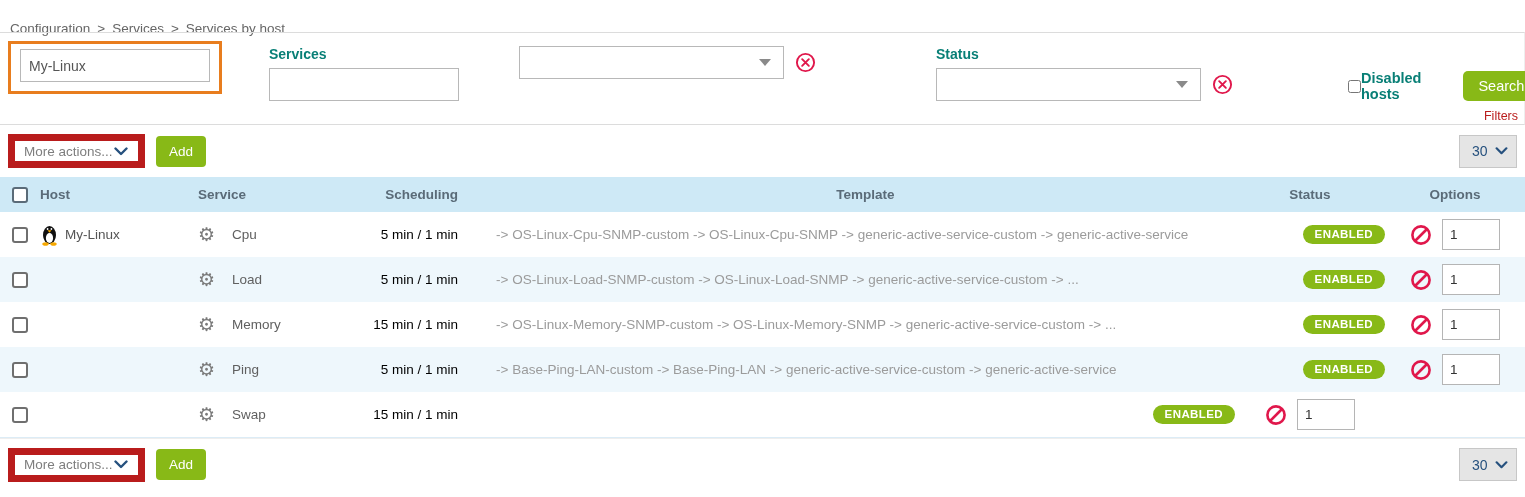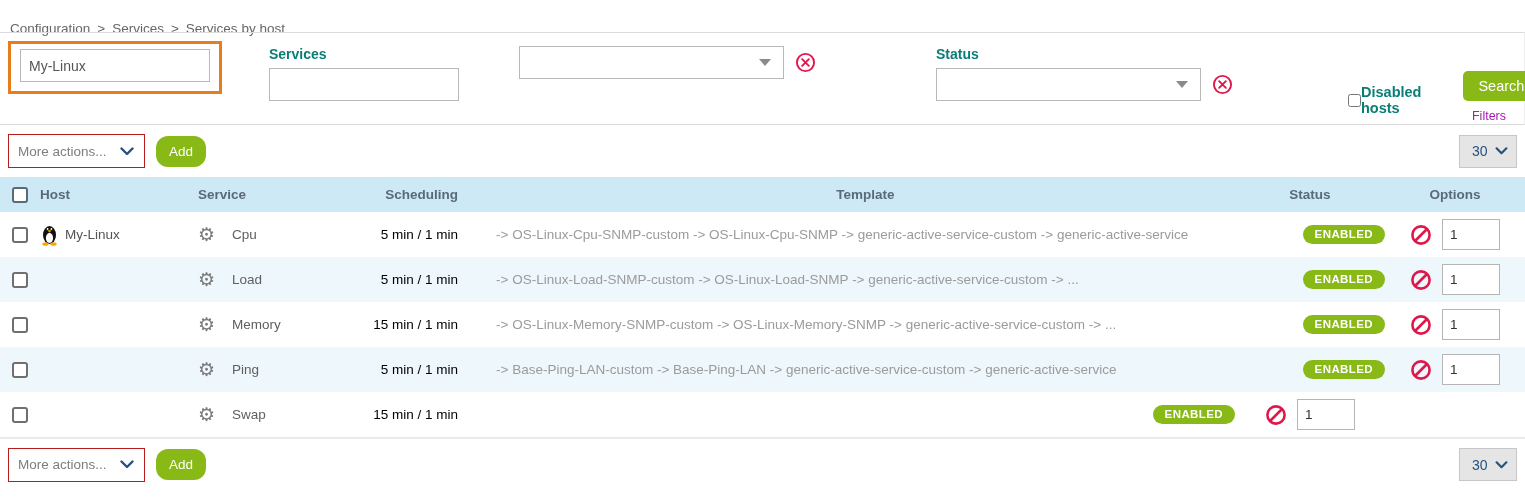--- a/index.html
+++ b/index.html
@@ -16,31 +16,31 @@
   .filter-label { color:#087f76; font-weight:bold; font-size:14px; margin-bottom:6px; }
   .txt-input { width:190px; height:33px; border:1px solid #b8b8b8; font-size:14px; color:#555; padding:0 8px; background:#fff; }
   .hosts-wrap { margin-left:8px; border:3px solid #e87d1e; padding:5px 9px 9px 9px; }
   .services-wrap { margin-left:47px; }
   .templates-wrap { margin-left:60px; }
   .status-wrap { margin-left:120px; }
   .select-row { display:flex; align-items:center; gap:11px; }
   .dd-select { width:265px; height:33px; border:1px solid #b8b8b8; background:#fff; display:flex; align-items:center; justify-content:flex-end; padding-right:12px; cursor:pointer; }
   .dd-caret { width:0; height:0; border-left:6px solid transparent; border-right:6px solid transparent; border-top:7px solid #8a8a8a; }
   .clear-icon { width:21px; height:21px; cursor:pointer; }
-  .disabled-hosts { display:flex; align-items:center; margin:43px 0 0 115px; }
+  .disabled-hosts { display:flex; align-items:center; margin:29px 0 0 115px; }
   .disabled-hosts input { width:17px; height:17px; accent-color:#fff; }
   .disabled-hosts span { color:#087f76; font-weight:bold; font-size:14.5px; }
   .search-btn { margin:30px 0 0 38px; background:#88b917; color:#fff; border:none; border-radius:5px; font-size:14.5px; padding:7px 15px; cursor:pointer; font-family:"Liberation Sans",sans-serif; }
-  .filters-tag { position:absolute; right:18px; bottom:1px; color:#a21caf; font-size:12.5px; }
+  .filters-tag { position:absolute; right:6px; bottom:1px; color:#b91c1c; font-size:12.5px; }
 
   
   .toolbar { height:52px; display:flex; align-items:center; padding:0 8px; }
-  .more-actions { width:137px; height:34px; border:1px solid #b91c1c; background:#fff; display:flex; align-items:center; justify-content:space-between; padding:0 10px 0 9px; cursor:pointer; }
+  .more-actions { width:137px; height:34px; border:7px solid #b91c1c; background:#fff; display:flex; align-items:center; justify-content:space-between; padding:0 10px 0 9px; cursor:pointer; }
   .more-actions span { color:#7e7e7e; font-size:13.5px; }
-  .add-btn { margin-left:11px; background:#88b917; color:#fff; border:none; border-radius:12px; font-size:13.5px; padding:8px 13px; cursor:pointer; font-family:"Liberation Sans",sans-serif; }
+  .add-btn { margin-left:11px; background:#88b917; color:#fff; border:none; border-radius:4px; font-size:13.5px; padding:8px 13px; cursor:pointer; font-family:"Liberation Sans",sans-serif; }
   .spacer { flex:1; }
   .pager-select { width:58px; height:33px; border:1px solid #c7c7c7; background:#e5e5e5; display:flex; align-items:center; justify-content:space-between; padding:0 8px 0 12px; cursor:pointer; }
   .pager-select span { color:#26517e; font-size:14px; }
 
   
   .grid { display:grid; grid-template-columns:40px 150px 178px 120px 1fr 150px 140px; align-items:center; }
   .thead { background:#cee9f6; height:35px; color:#5a6b78; font-weight:bold; font-size:13.5px; }
   .thead .cell-check { padding-left:12px; }
   .row { height:45px; font-size:13.5px; background:#fff; }
   .row.alt { background:#eef7fc; }

